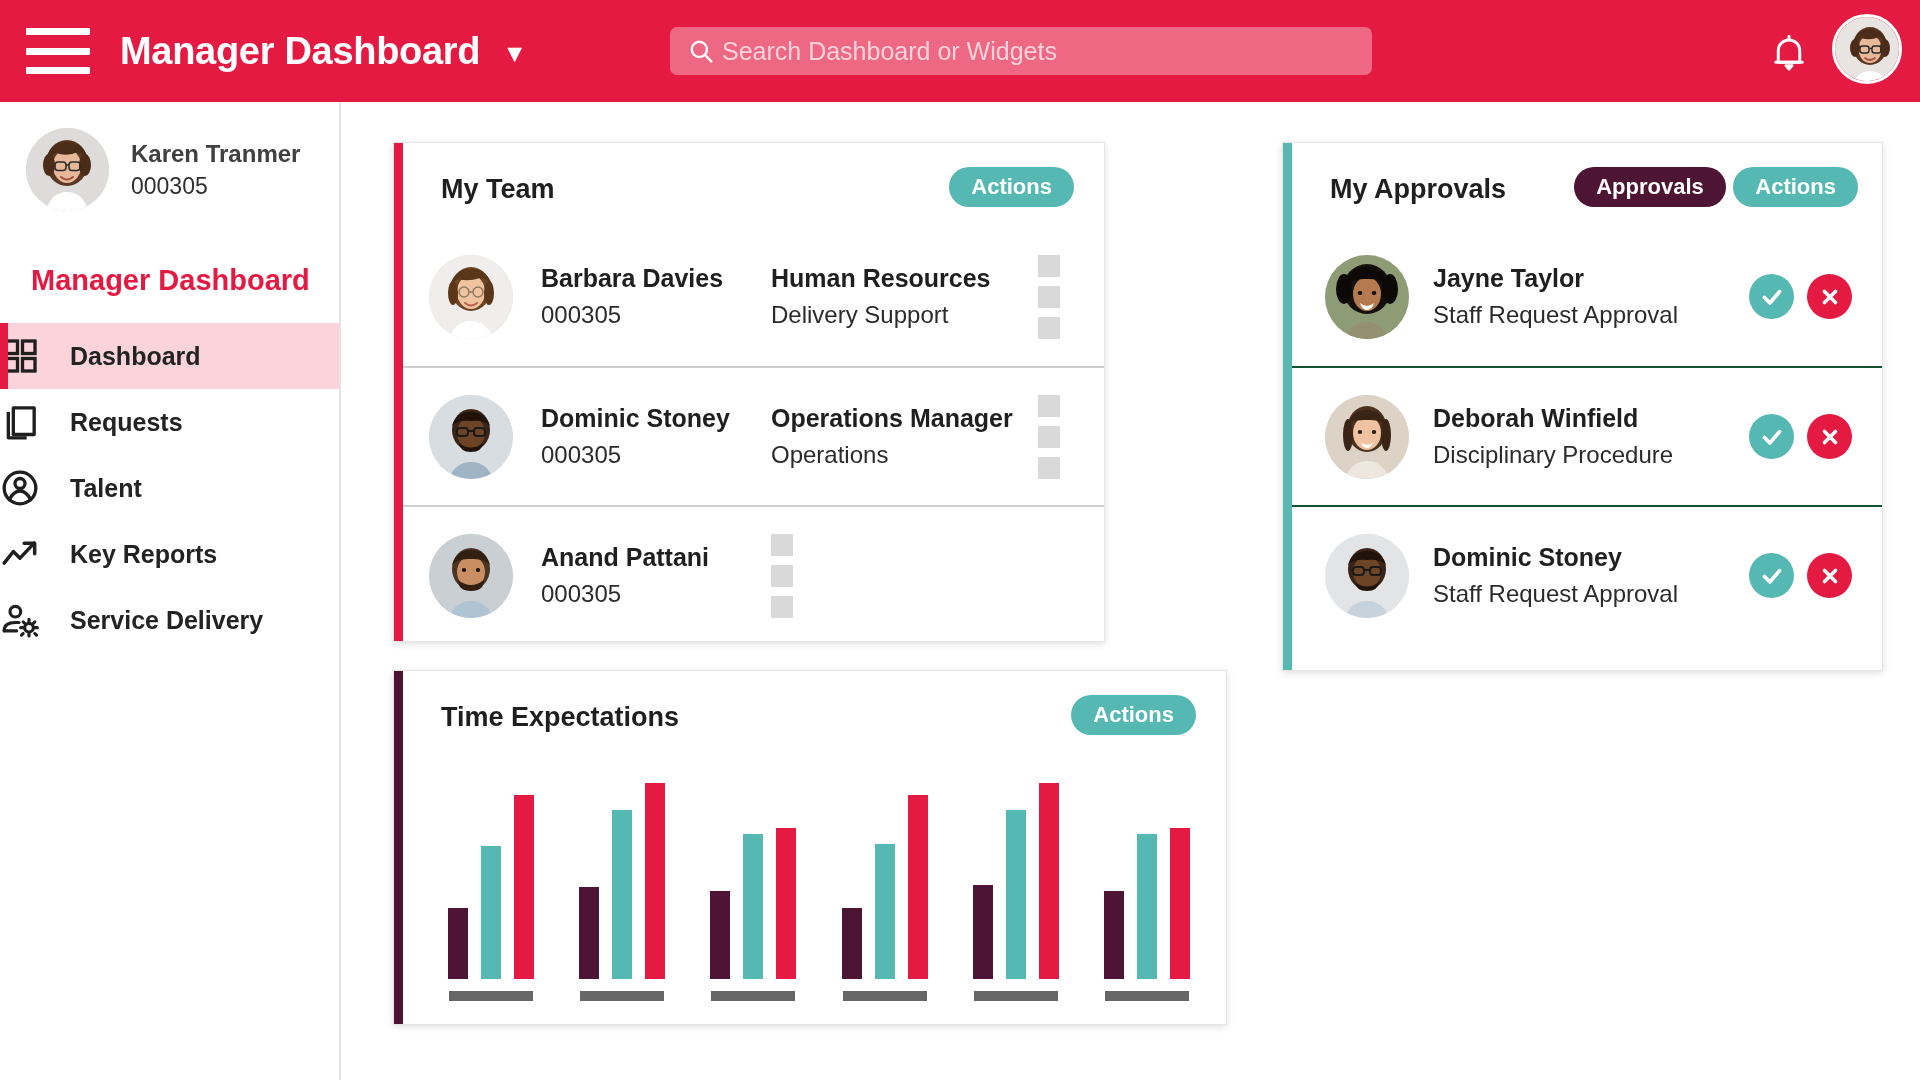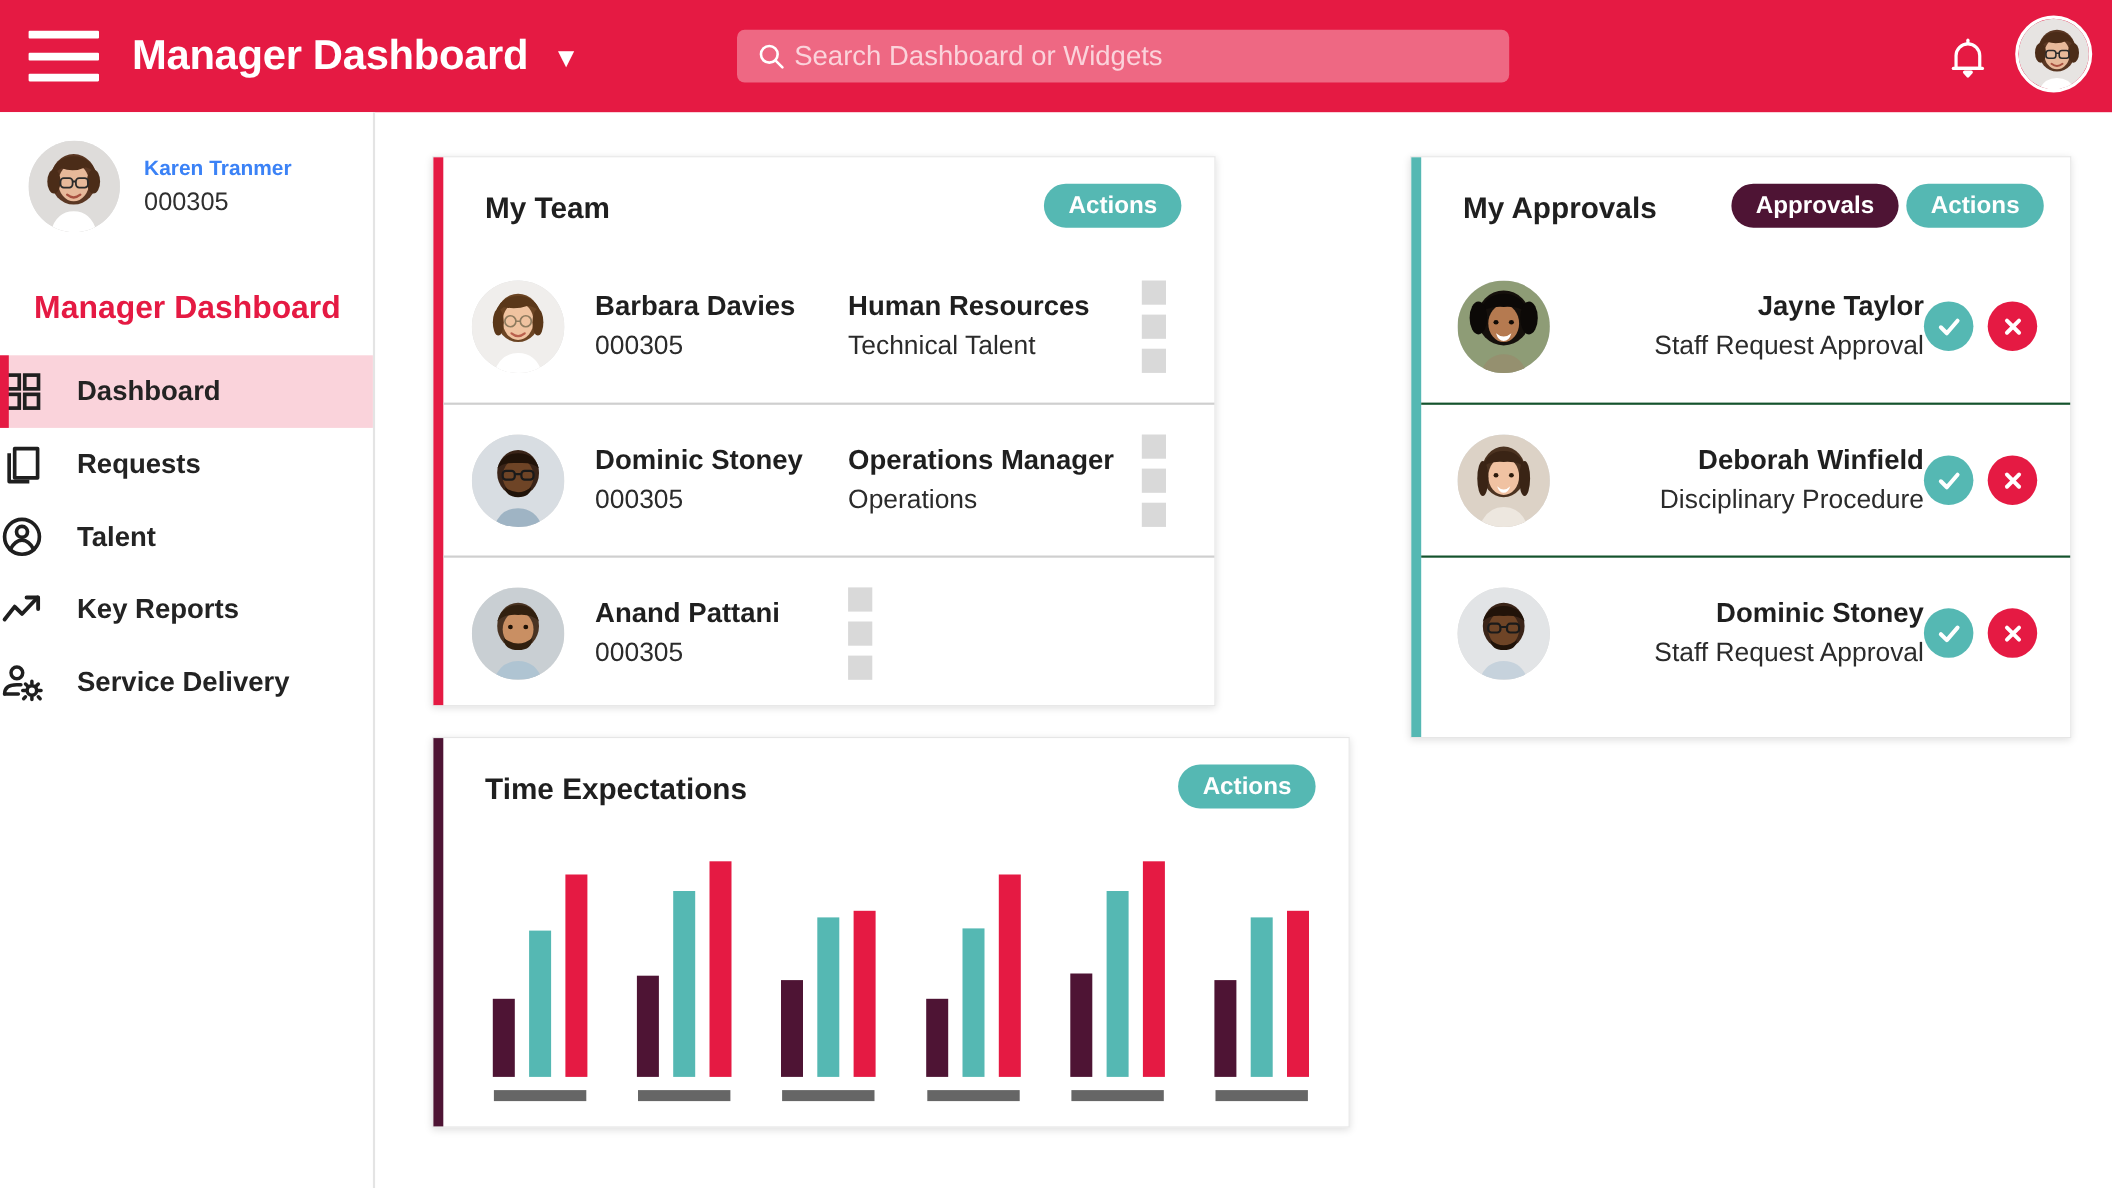--- a/index.html
+++ b/index.html
@@ -62,21 +62,21 @@
     width: 341px; height: 978px;
     background: #ffffff;
     border-right: 2px solid #E4E4E4;
   }
   .profile { display: flex; align-items: center; padding: 26px 0 0 26px; }
   .profile-avatar {
     width: 83px; height: 83px; border-radius: 50%; overflow: hidden;
     flex: 0 0 auto; background: #DCDCDC;
   }
   .profile-text { margin-left: 22px; }
-  .profile-name { font-size: 19px; font-weight: bold; color: #3b82f6; white-space: nowrap; }
+  .profile-name { font-size: 24px; font-weight: bold; color: #404040; white-space: nowrap; }
   .profile-id { font-size: 23px; color: #2F2F2F; margin-top: 5px; }
   .section-label {
     color: #E51A43; font-size: 29px; font-weight: bold;
     margin: 53px 0 0 31px;
   }
   .navlist { margin-top: 26px; }
   .navitem {
     position: relative; display: flex; align-items: center;
     height: 66px; cursor: pointer;
   }
@@ -131,21 +131,21 @@
   .row-strong { font-size: 25px; font-weight: bold; color: #1F1F1F; white-space: nowrap; }
   .row-sub { font-size: 24px; color: #2B2B2B; margin-top: 8px; white-space: nowrap; }
   .sqmenu {
     width: 22px; margin-right: 44px; flex: 0 0 auto;
     display: flex; flex-direction: column; gap: 9px; cursor: pointer;
   }
   .sqmenu i { display: block; width: 22px; height: 22px; background: #D9D9D9; }
 
   
   #appr-card { left: 941px; top: 40px; width: 601px; height: 529px; }
-  .appr-rows { position: absolute; left: 0; top: 84px; width: 100%; text-align: right; }
+  .appr-rows { position: absolute; left: 0; top: 84px; width: 100%; }
   .appr-row { position: relative; height: 139px; display: flex; align-items: center; padding-left: 33px; }
   .appr-row + .appr-row { border-top: 2px solid #14532d; }
   .appr-text { margin-left: 24px; flex: 1; min-width: 0; }
   .appr-btns { display: flex; align-items: center; gap: 13px; margin-right: 30px; flex: 0 0 auto; }
   .cbtn {
     width: 45px; height: 45px; border-radius: 50%;
     display: flex; align-items: center; justify-content: center; cursor: pointer;
   }
   .cbtn.ok { background: #55B8B3; }
   .cbtn.no { background: #E51A43; }
@@ -310,21 +310,21 @@
               <path d="M36 48 q6 5 12 0" stroke="#B9604C" stroke-width="2" fill="none" stroke-linecap="round"></path>
               <path d="M20 84 q6-18 22-18 t22 18 Z" fill="#FFFFFF"></path>
             </svg>
           </div>
           <div class="row-c1">
             <div class="row-strong">Barbara Davies</div>
             <div class="row-sub">000305</div>
           </div>
           <div class="row-c2">
             <div class="row-strong">Human Resources</div>
-            <div class="row-sub">Technical Talent</div>
+            <div class="row-sub">Delivery Support</div>
           </div>
           <div class="sqmenu">
               <i></i>
               <i></i>
               <i></i>
             </div>
         </div>
 
         <div class="team-row">
           <div class="row-avatar">

